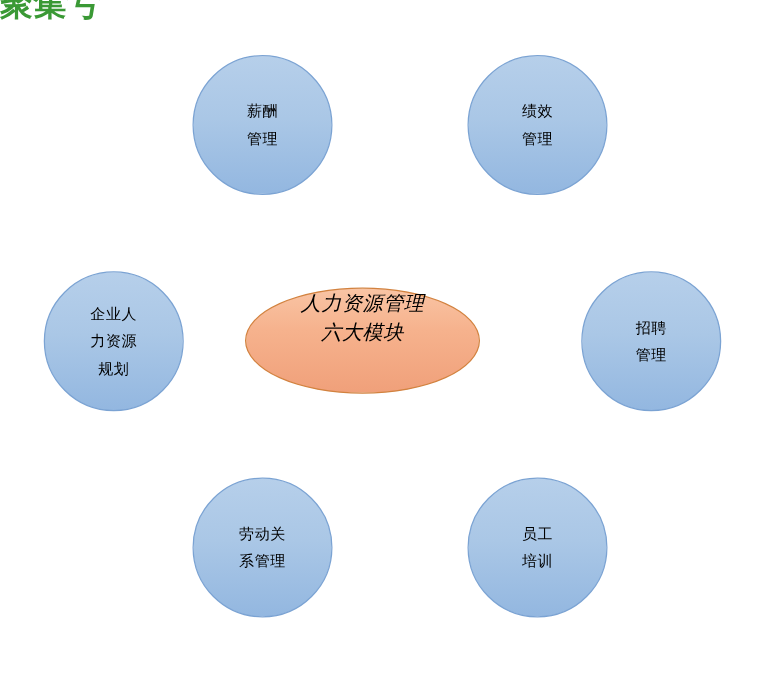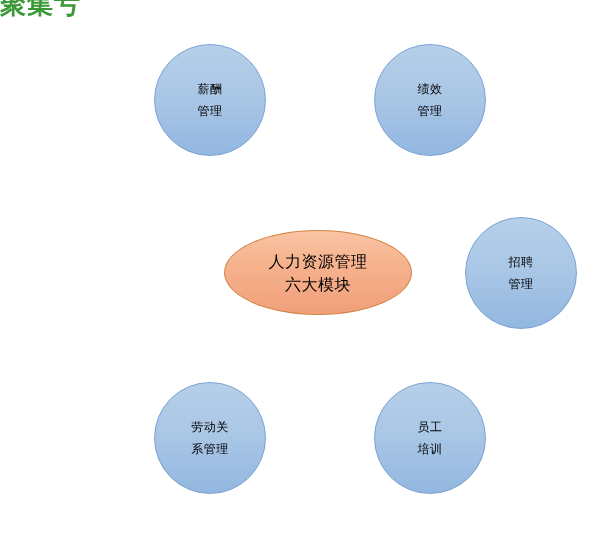--- a/index.html
+++ b/index.html
@@ -54,32 +54,33 @@
     font-size: 12px;
     line-height: 22px;
     color: #000000;
     letter-spacing: 0.5px;
     white-space: pre-line;
   }
 
   
   .center-node {
     position: absolute;
-    left: 224px;
+    left: 196px;
     top: 230px;
     width: 188px;
     height: 85px;
     border-radius: 50%;
     background: linear-gradient(to bottom, #f9c4a4 0%, #f6b28d 40%, #f0a07a 100%);
     border: 1px solid #d2823f;
     display: flex;
-    align-items: center;
+    align-items: flex-start;
     justify-content: center;
     text-align: center;
     box-sizing: border-box;
+    font-style: italic;
   }
   .center-node .node-label {
     font-size: 16px;
     line-height: 23px;
     color: #000000;
     letter-spacing: 0.5px;
     white-space: pre-line;
   }
 
   
@@ -100,20 +101,25 @@
   <div class="node circle" id="node-top-left">
     <span class="node-label">薪酬
 管理</span>
   </div>
 
   <div class="node circle" id="node-top-right">
     <span class="node-label">绩效
 管理</span>
   </div>
 
+  <div class="node circle" id="node-left">
+    <span class="node-label">企业人
+力资源
+规划</span>
+  </div>
 
   <div class="node circle" id="node-right">
     <span class="node-label">招聘
 管理</span>
   </div>
 
   <div class="node circle" id="node-bottom-right">
     <span class="node-label">员工
 培训</span>
   </div>

